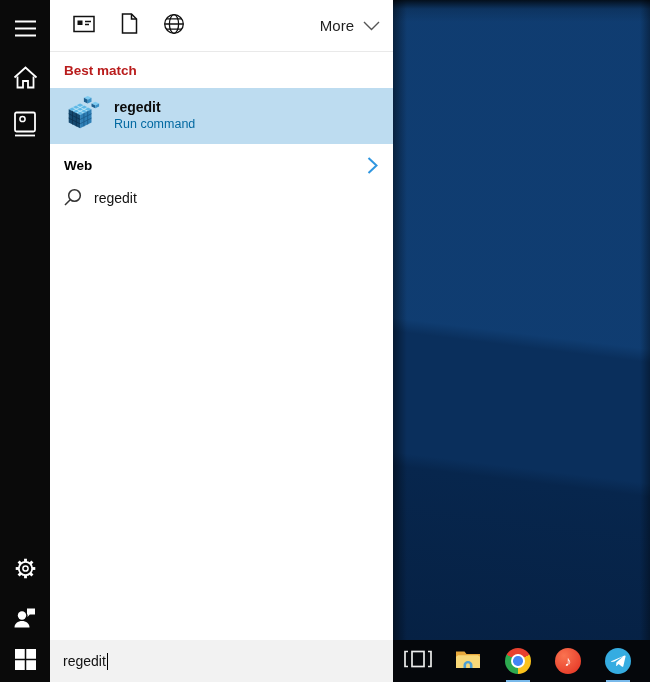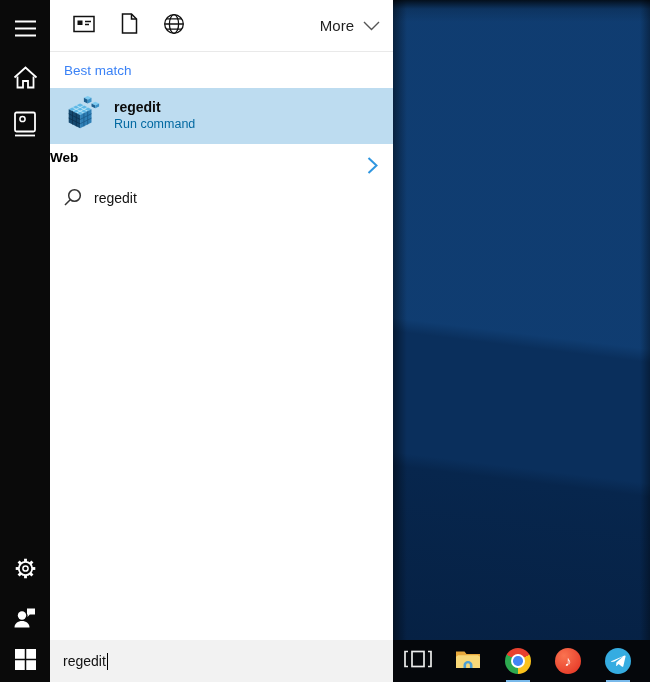--- a/index.html
+++ b/index.html
@@ -22,28 +22,28 @@
   
   .panel { position:absolute; left:50px; top:0; width:343px; height:640px; background:#ffffff;
            display:flex; flex-direction:column; z-index:4; }
   .topbar { height:52px; flex:none; border-bottom:1px solid #e9e9e9; display:flex; align-items:center;
             padding:0 13px 0 22px; }
   .filters { display:flex; align-items:center; gap:21px; }
   .filter-btn { width:24px; height:24px; display:flex; align-items:center; justify-content:center; cursor:pointer; }
   .more-btn { margin-left:auto; display:flex; align-items:center; gap:9px; font-size:15px; color:#1f1f1f;
               background:none; border:none; font-family:inherit; cursor:pointer; }
   .section-header { height:36px; flex:none; display:flex; align-items:center; padding-left:14px;
-                    font-size:13.5px; font-weight:400; color:#3b82f6; }
+                    font-size:13.5px; font-weight:700; color:#b91c1c; }
   .best-row { height:56px; flex:none; background:#bddcf0; display:flex; align-items:center;
               padding-left:13px; gap:13px; cursor:pointer; }
   .best-texts { display:flex; flex-direction:column; gap:3px; }
   .best-title { font-size:14px; font-weight:700; color:#0b0b0b; line-height:1.1; }
   .best-sub { font-size:12.5px; color:#0369a1; line-height:1.1; }
-  .web-row { height:30px; flex:none; margin-top:6px; display:flex; 
-             padding:0 15px 0 0; cursor:pointer; }
+  .web-row { height:30px; flex:none; margin-top:6px; display:flex; align-items:center;
+             padding:0 15px 0 14px; cursor:pointer; }
   .web-label { font-size:13.5px; font-weight:700; color:#000; }
   .web-chevron { margin-left:auto; display:flex; align-items:center; }
   .suggest-row { height:36px; flex:none; display:flex; align-items:center; padding-left:14px; gap:12px;
                  font-size:14px; color:#111; cursor:pointer; }
   .panel-filler { flex:1; background:#fff; }
 
   
   .searchbox { position:absolute; left:50px; top:640px; width:343px; height:42px; background:#f2f2f2;
                display:flex; align-items:center; padding-left:13px; font-size:14px; color:#111; z-index:6; cursor:text; }
   .caret { display:inline-block; width:1px; height:17px; background:#000; margin-left:1px; vertical-align:middle; }

